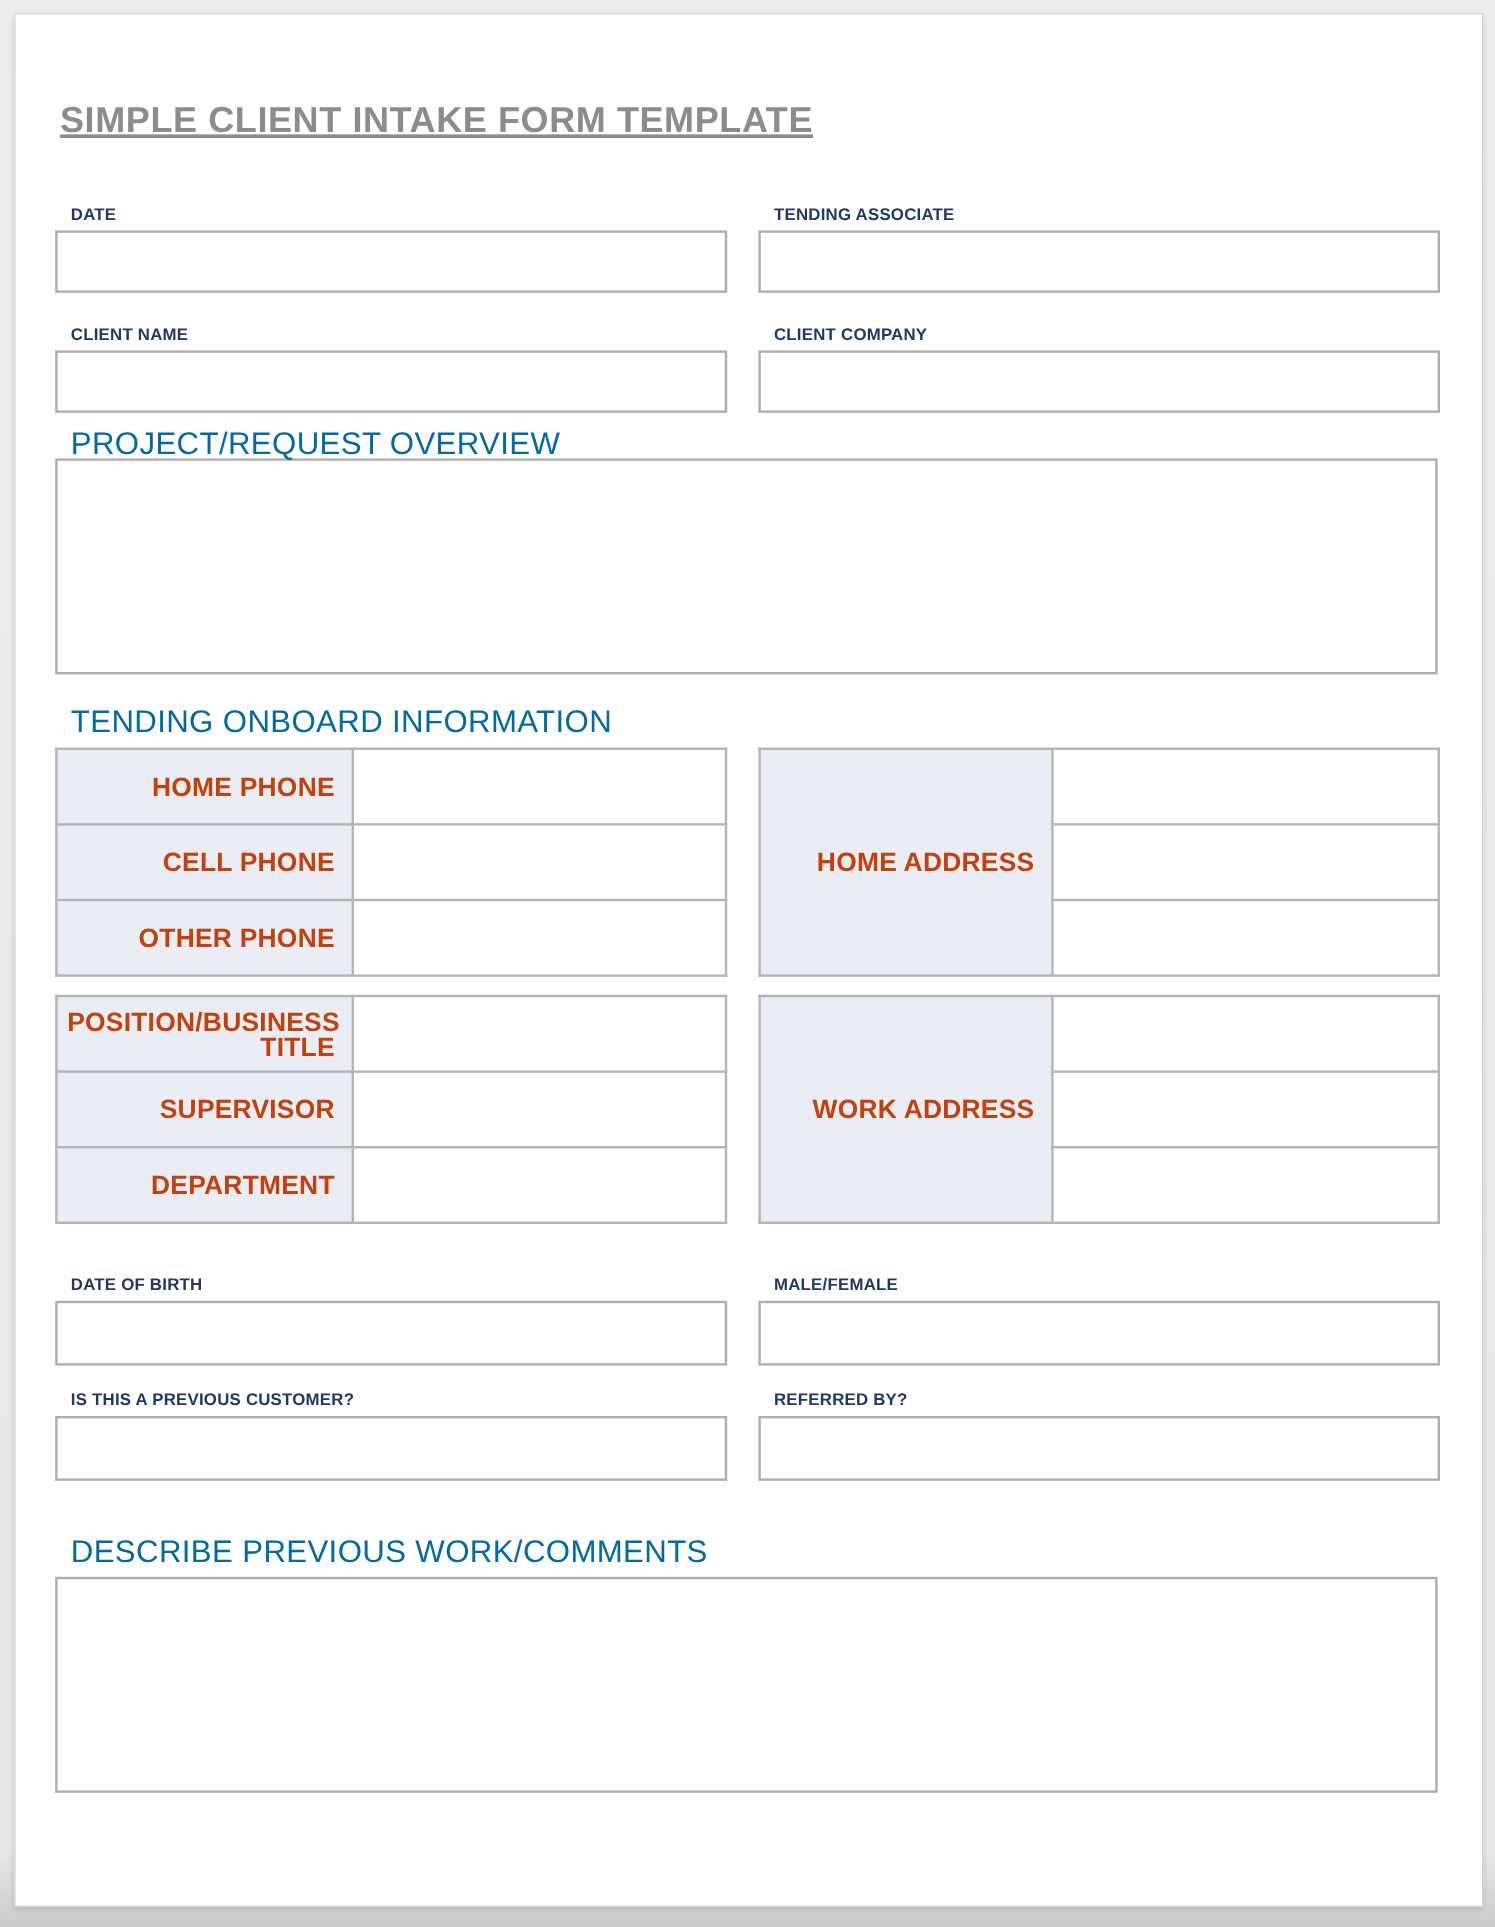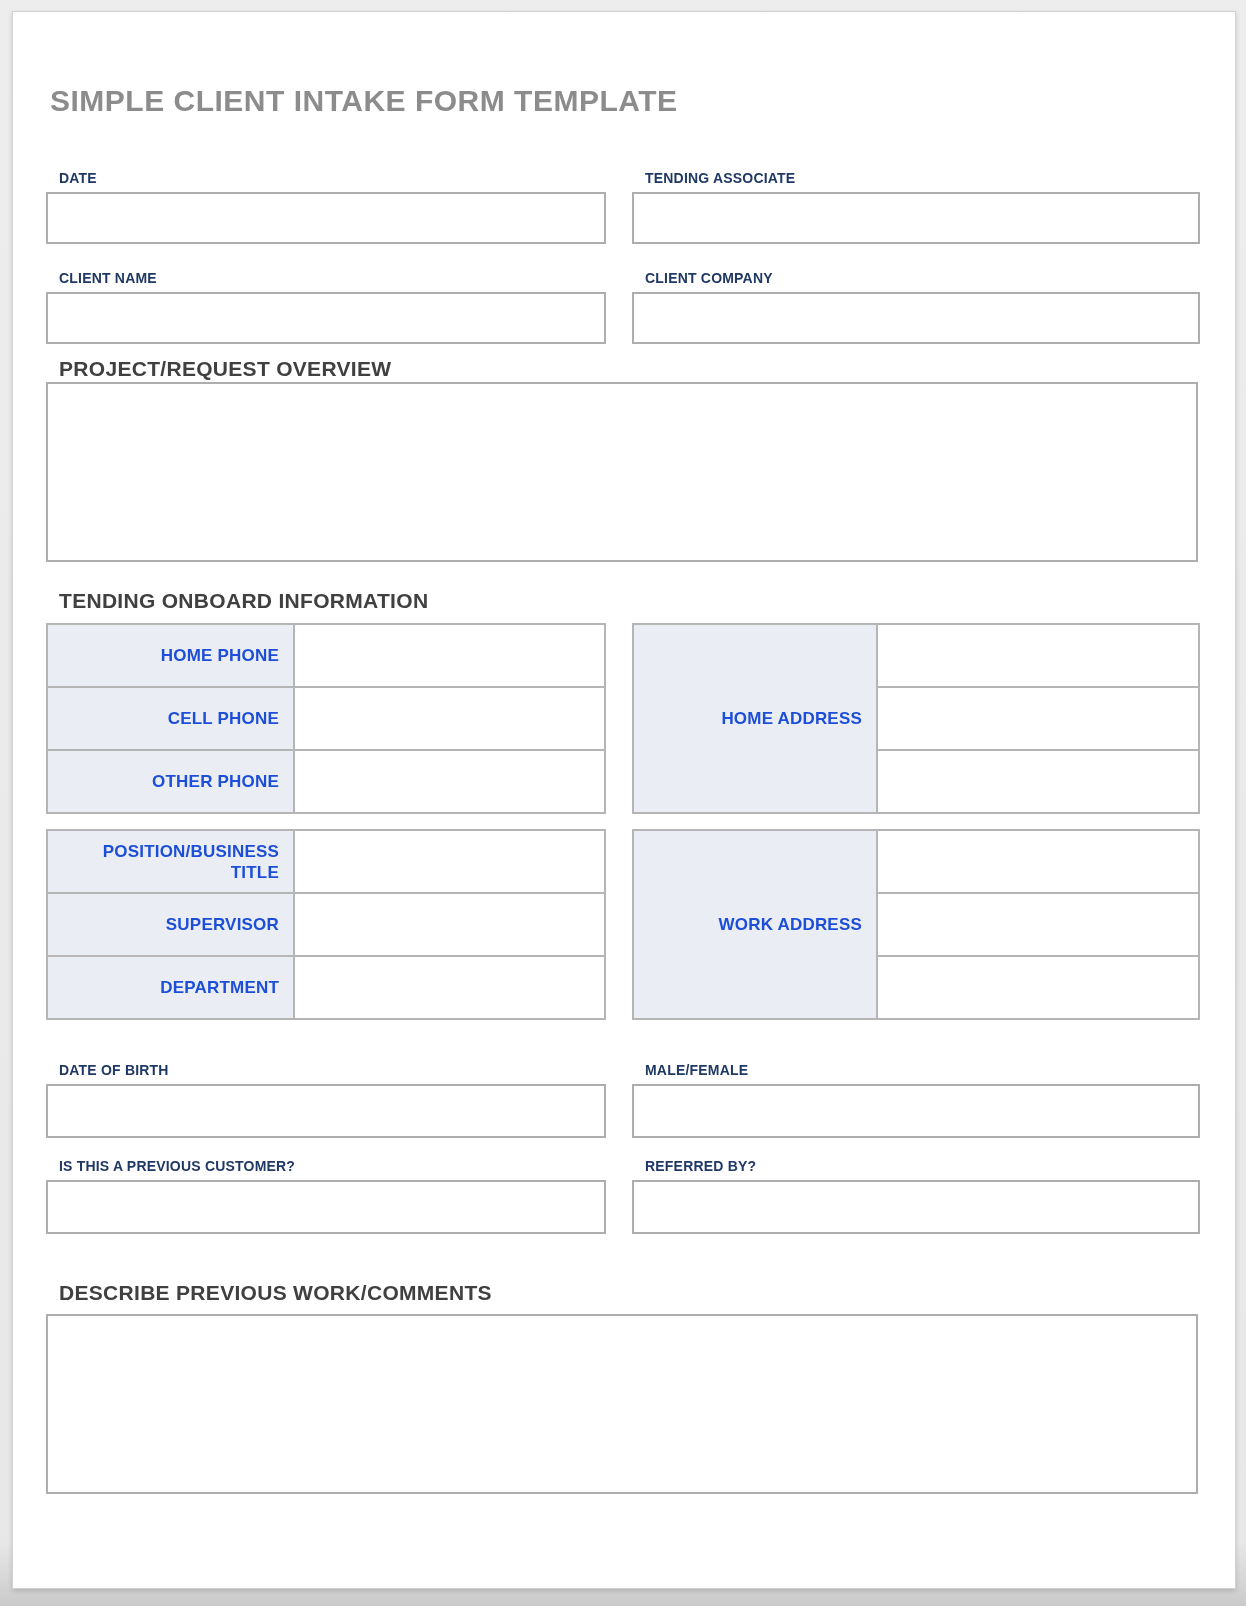--- a/index.html
+++ b/index.html
@@ -14,33 +14,33 @@
     width: 1224px; height: 1578px;
     margin: 11px 10px 0 12px;
     background: #ffffff;
     border: 1px solid #d2d2d2;
     box-shadow: 0 2px 5px rgba(0,0,0,0.15);
     padding: 74px 37px 0 33px;
   }
   .title {
     font-size: 30px; font-weight: bold; color: #8c8c8c;
     letter-spacing: 0.5px; line-height: 30px;
-    margin-left: 4px; margin-bottom: 52px;
+    margin-left: 4px; margin-bottom: 52px; text-decoration: underline;
   }
   .row2 { display: flex; gap: 26px; }
   .col-l { width: 560px; flex: 0 0 560px; }
   .col-r { width: 568px; flex: 0 0 568px; }
   .f-label {
     display: block;
     font-size: 14px; font-weight: bold; color: #1f3864;
     letter-spacing: 0.2px; line-height: 20px;
     margin: 0 0 4px 13px;
   }
   .s-heading {
-    font-size: 21px; font-weight: bold; color: #404040;
+    font-size: 26px; font-weight: normal; color: #0369a1;
     letter-spacing: 0.3px; line-height: 26px;
     margin-left: 13px;
   }
   .ibox {
     width: 100%; height: 52px;
     background: #ffffff; border: 2px solid #aeaeae;
   }
   .ibox.tall { height: 180px; }
   .ibox.mid  { height: 54px; }
   .mt-row2     { margin-top: 24px; }
@@ -53,21 +53,21 @@
     border-collapse: collapse;
     table-layout: fixed;
     width: 100%;
   }
   table.grid td { border: 2px solid #b5b5b5; }
   table.grid tr { height: 63px; }
   td.lbl {
     background: #eaedf3;
     text-align: right; vertical-align: middle;
     padding-right: 14px; padding-left: 8px;
-    font-size: 17px; font-weight: bold; color: #1d4ed8;
+    font-size: 22px; font-weight: bold; color: #c2410c;
     letter-spacing: 0.2px; line-height: 21px;
   }
   td.val { background: #ffffff; }
   .w-l-lbl { width: 247px; }
   .w-r-lbl { width: 244px; }
   .dob-row  { margin-top: 40px; }
   .prev-row { margin-top: 18px; align-items: flex-end; }
   .sec-comments { margin-top: 46px; }
   .sec-comments .s-heading { margin-bottom: 8px; }
 </style>

